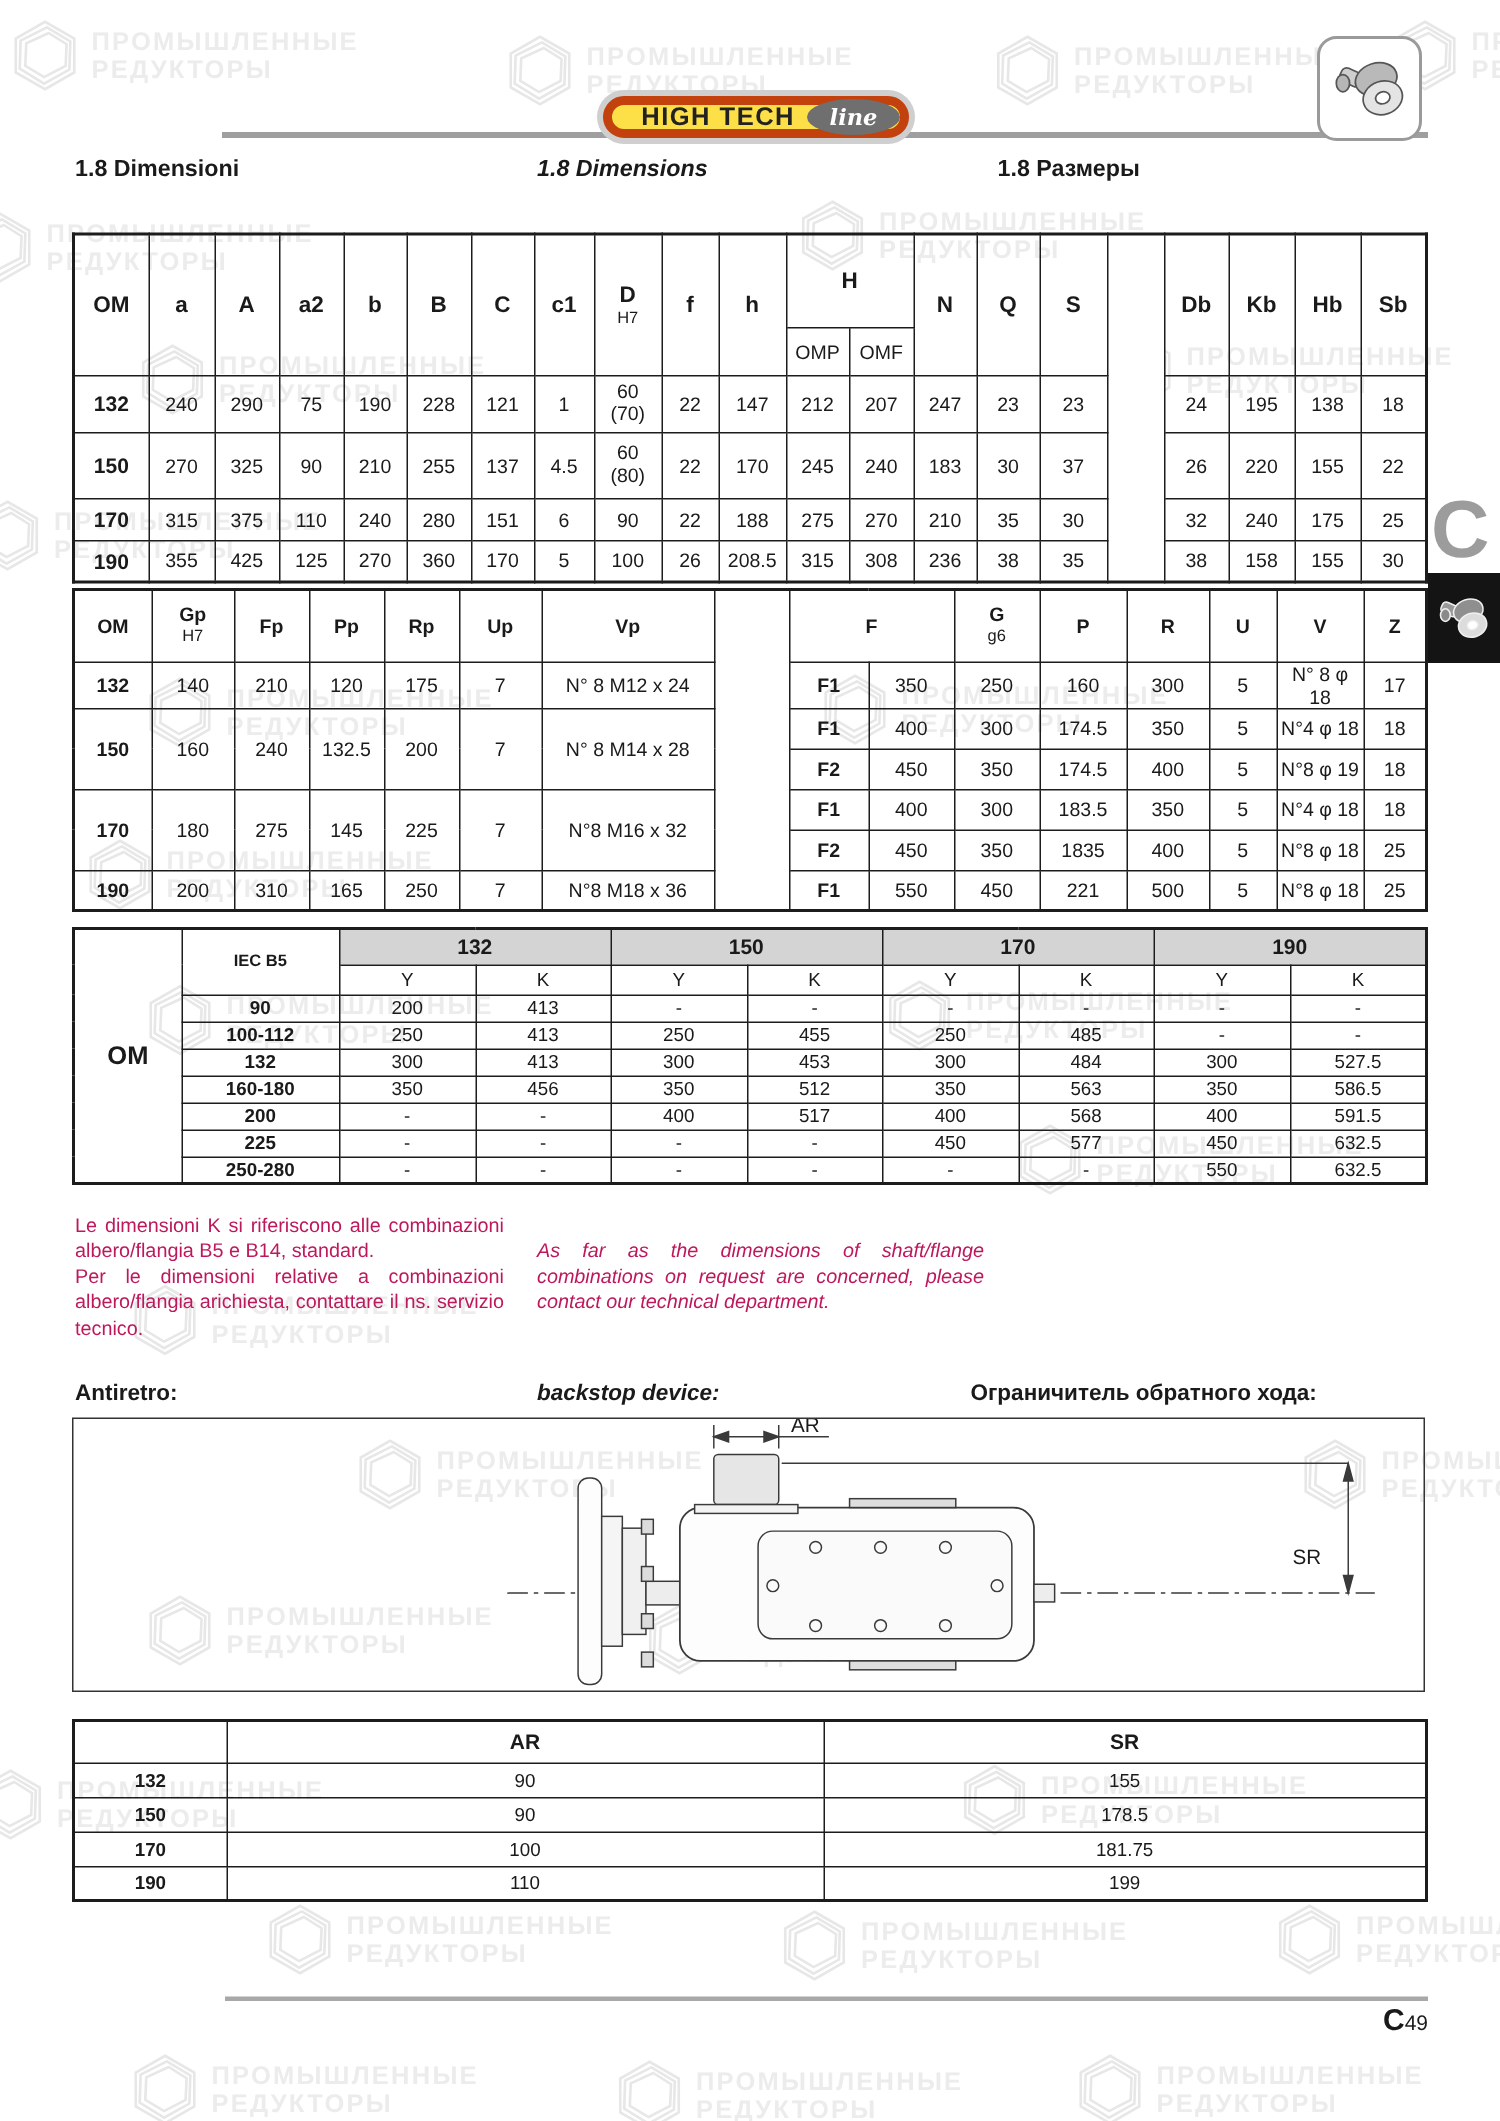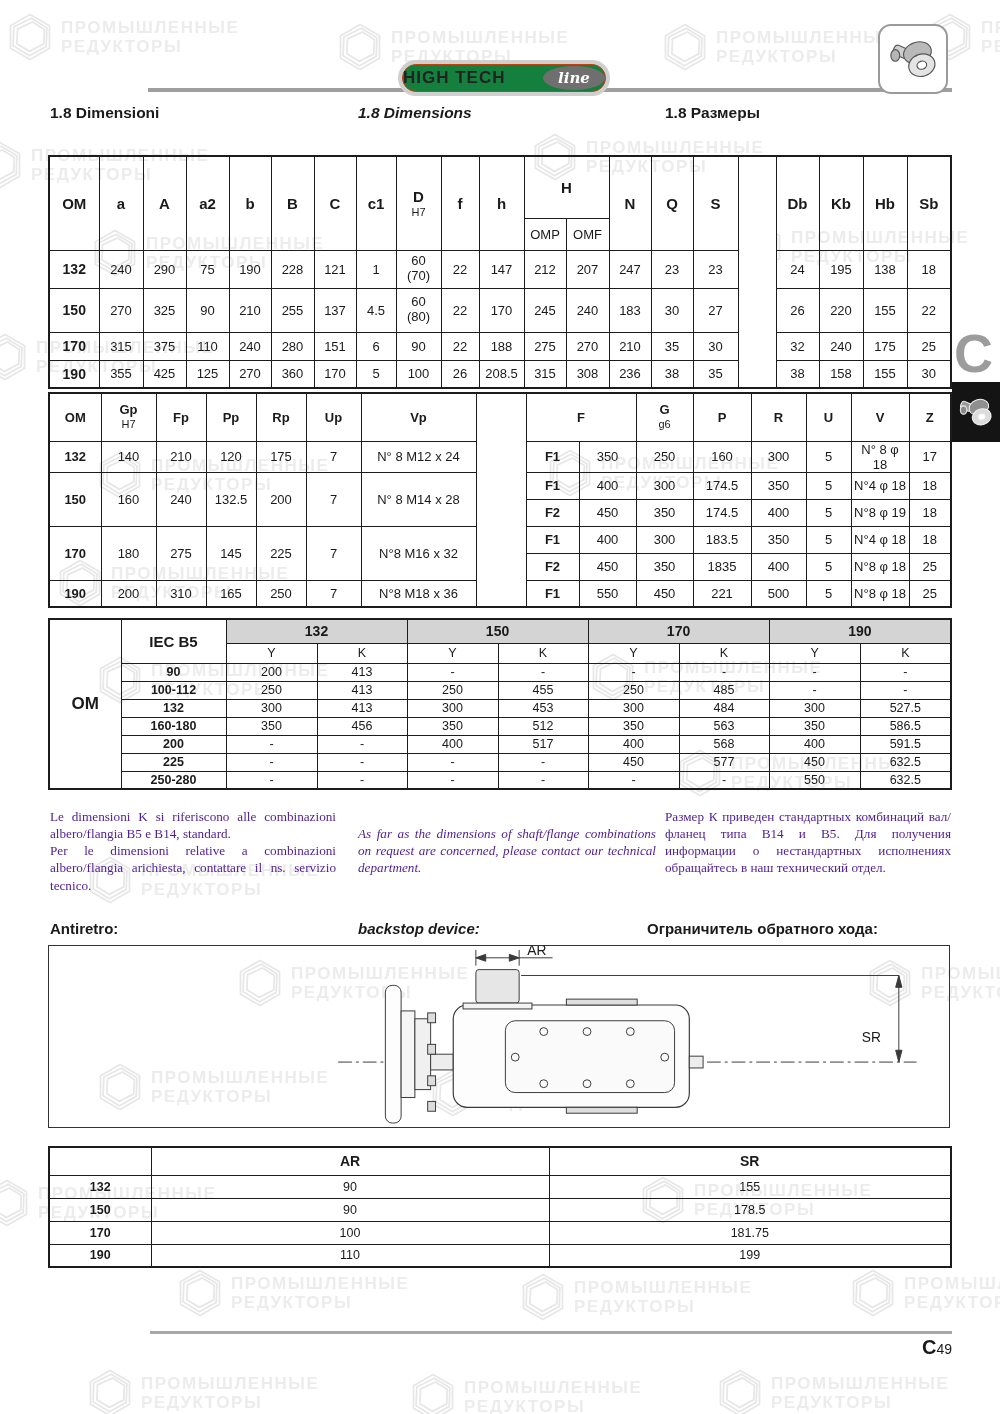--- a/index.html
+++ b/index.html
@@ -11,22 +11,22 @@
   .wm { position:absolute; display:flex; align-items:center; gap:6px; pointer-events:none; z-index:0; }
   .wm svg { width:50px; height:50px; }
   .wt { font-size:17px; font-weight:bold; color:#ececec; letter-spacing:1.5px; line-height:1.12; white-space:nowrap; }
 
   .z { position:absolute; z-index:2; }
 
   
   .hline { position:absolute; left:148px; top:88px; width:804px; height:4px; background:#9f9f9f; z-index:1; }
   .logo { position:absolute; left:398px; top:60px; width:212px; height:36px; background:#cfcfcf;
           border-radius:18px; z-index:3; padding:4px; }
-  .logo-in { width:100%; height:100%; background:#15803d; border-radius:14px; display:flex; align-items:center;
-             justify-content:space-between; gap:8px; border:1px solid #c2410c; }
+  .logo-in { width:100%; height:100%; background:#fde047; border-radius:14px; display:flex; align-items:center;
+             justify-content:flex-end; gap:8px; border:6px solid #c2410c; }
   .logo-brand { font-weight:bold; font-size:17px; letter-spacing:1px; color:#222; }
   .logo-ell { background:#6f6f6f; color:#fff; border-radius:50%; width:62px; height:24px; display:flex;
               align-items:center; justify-content:center; font-family:"DejaVu Serif", serif;
               font-style:italic; font-weight:bold; font-size:15px; }
   .corner-ic { position:absolute; left:878px; top:24px; width:70px; height:70px; border:2px solid #9a9a9a;
                border-radius:13px; background:#fff; z-index:3; display:flex; align-items:center; justify-content:center; }
 
   
   .t-it { left:50px; top:104px; font-size:15.5px; font-weight:bold; }
   .t-en { left:358px; top:104px; font-size:15.5px; font-weight:bold; font-style:italic; }
@@ -48,30 +48,30 @@
   #t1 tr.d1 { height:38px; } #t1 tr.d2 { height:44px; } #t1 tr.d3 { height:28px; } #t1 tr.d4 { height:28px; }
 
   #t2 { left:48px; top:392px; width:902px; }
   #t2 tr.h { height:48px; } #t2 tr.s { height:27px; } #t2 td { font-size:13px; }
 
   #t3 { left:48px; top:618px; width:902px; }
   #t3 td { font-size:12.5px; }
   #t3 tr.sz { height:24px; } #t3 tr.yk { height:20px; } #t3 tr.d { height:18px; }
   #t3 .szc { background:#d4d4d4; font-weight:bold; font-size:14px; }
   #t3 .rl3 { font-weight:bold; font-size:12.5px; }
-  #t3 .iec { font-weight:bold; font-size:15px; }
+  #t3 .iec { font-weight:bold; font-size:11px; }
   #t3 .omc { font-weight:bold; font-size:17px; }
 
   #t4 { left:48px; top:1146px; width:902px; }
   #t4 tr.h { height:28px; } #t4 tr.d { height:23px; }
   #t4 .hd4 { font-weight:bold; font-size:14px; }
   #t4 td { font-size:12.5px; }
 
   
-  .note { position:absolute; z-index:2; font-size:13.2px; line-height:1.3; text-align:justify; color:#4c1d95;font-family:Liberation Serif, serif; }
+  .note { position:absolute; z-index:2; font-size:13.2px; line-height:1.3; text-align:justify; color:#be185d; }
   .n-it { left:50px; top:808px; width:286px; }
   .n-en { left:358px; top:808px; width:298px; font-style:italic; }
   .n-ru { left:665px; top:808px; width:286px; }
 
   .bl-it { left:50px; top:920px; font-size:15px; font-weight:bold; }
   .bl-en { left:358px; top:920px; font-size:15px; font-weight:bold; font-style:italic; }
   .bl-ru { left:647px; top:920px; font-size:15px; font-weight:bold; }
 
   .drawbox { position:absolute; left:48px; top:945px; width:902px; height:183px; border:1.5px solid #333;
              z-index:2; background:transparent; }
@@ -383,21 +383,21 @@
       <td>
             <span class="blk">60</span>
             <span class="blk">(80)</span>
           </td>
       <td>22</td>
           <td>170</td>
           <td>245</td>
           <td>240</td>
           <td>183</td>
           <td>30</td>
-          <td>27</td>
+          <td>37</td>
       <td>26</td>
           <td>220</td>
           <td>155</td>
           <td>22</td>
     </tr>
     <tr class="d3">
       <td class="rl">170</td>
       <td>315</td>
           <td>375</td>
           <td>110</td>
@@ -690,23 +690,20 @@
     </table>
 
   <div class="note n-it">
     <span>Le dimensioni K si riferiscono alle combinazioni albero/flangia B5 e B14, standard.</span><br>
     <span>Per le dimensioni relative a combinazioni albero/flangia arichiesta, contattare il ns. servizio tecnico.</span>
   </div>
   <div class="note n-en">
     <br>
     <span>As far as the dimensions of shaft/flange combinations on request are concerned, please contact our technical department.</span>
   </div>
-  <div class="note n-ru">
-    <span>Размер К приведен стандартных комбинаций вал/фланец типа В14 и В5. Для получения информации о нестандартных исполнениях обращайтесь в наш технический отдел.</span>
-  </div>
 
   <div class="z bl-it">Antiretro:</div>
   <div class="z bl-en">backstop device:</div>
   <div class="z bl-ru">Ограничитель обратного хода:</div>
 
   <div class="drawbox">
     <svg viewBox="0 0 902 183" width="899" height="180">
       <g stroke="#3a3a3a" stroke-width="1" fill="none">
 
         <line x1="288" y1="118" x2="876" y2="118" stroke-dasharray="14 4 3 4"></line>

